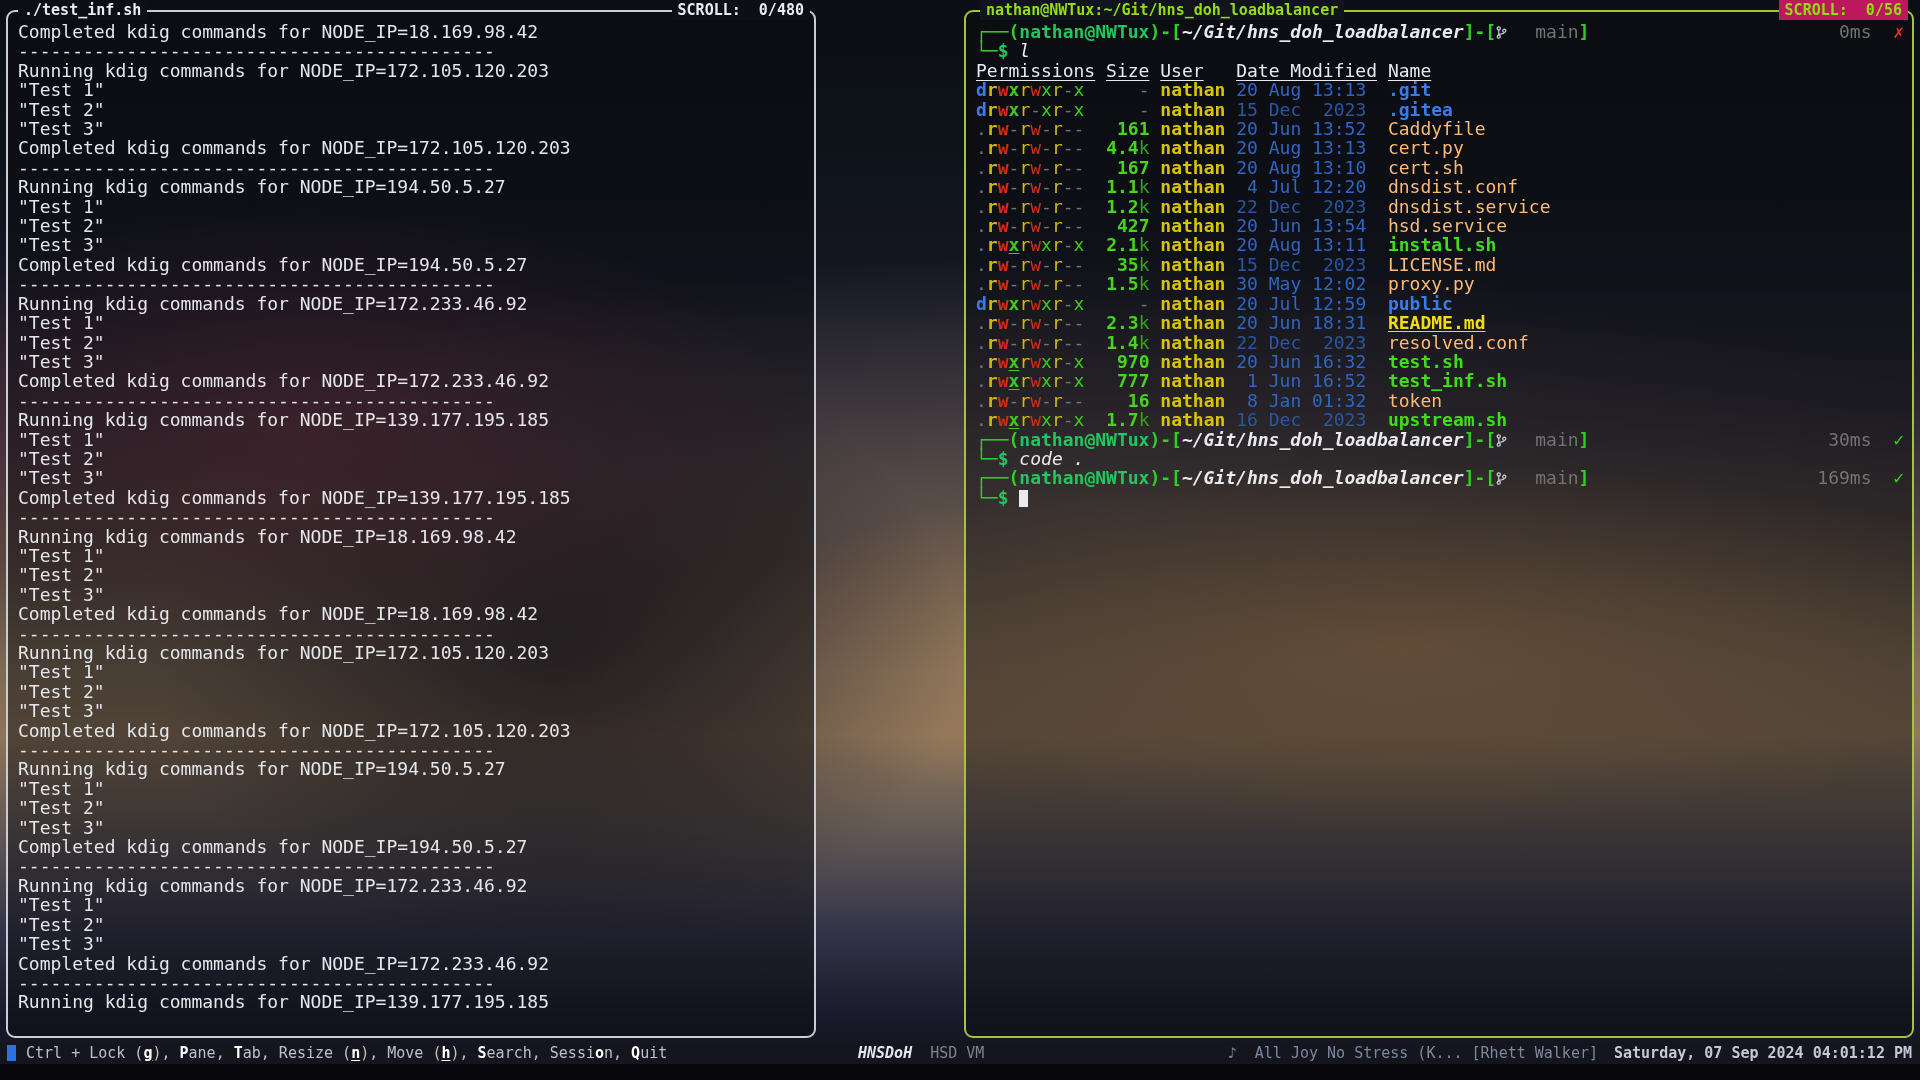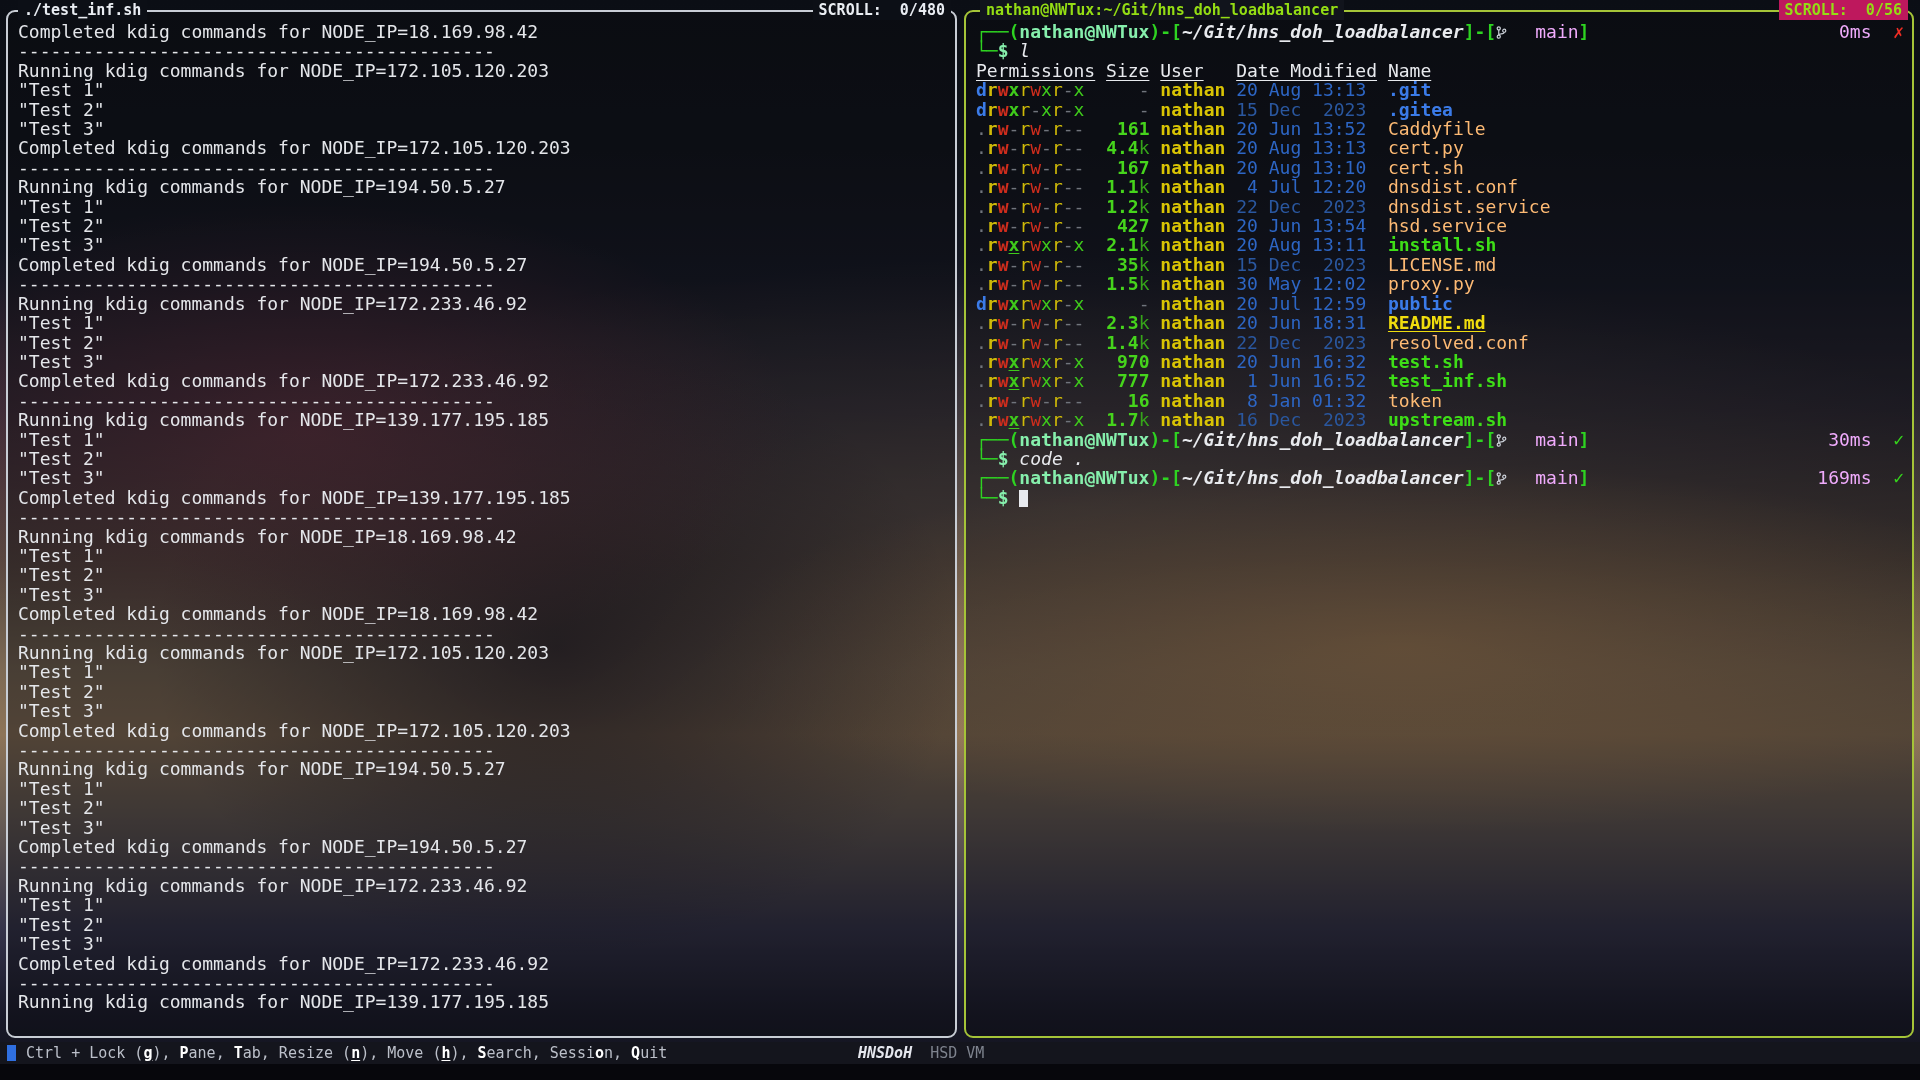--- a/index.html
+++ b/index.html
@@ -13,44 +13,44 @@
       radial-gradient(ellipse 560px 430px at 29% 60%, rgba(20,15,28,.62), rgba(20,15,28,0) 72%),
       radial-gradient(ellipse 950px 250px at 73% 60%, rgba(218,162,98,.52), rgba(218,162,98,0) 74%),
       radial-gradient(ellipse 1250px 330px at 56% 47%, rgba(122,106,96,.42), rgba(122,106,96,0) 76%),
       linear-gradient(180deg,#0b0e15 0%,#0e1219 14%,#151824 26%,#2c2832 38%,
                       #55483f 52%,#7d6a55 62%,#8d7458 68%,#675c55 76%,
                       #35344a 86%,#191a2a 94%,#101019 100%);}
 
   
   .pane{position:absolute;top:10px;height:1028px;box-sizing:border-box;
         border:2px solid;border-radius:9px;background:rgba(10,11,16,.46);z-index:1;}
-  .pane-left{left:6px;width:951px;border-color:#c8cdd5;}
+  .pane-left{left:6px;width:810px;border-color:#c8cdd5;}
   .pane-right{left:964px;width:950px;border-color:#a5c438;}
 
   .pane-cap{position:absolute;top:-12px;font-size:15px;font-weight:bold;
             line-height:20px;white-space:pre;padding:0 6px;}
   .cap-title-left{left:10px;color:#e9edf3;background:#0c0f16;}
   .cap-scroll-left{right:4px;color:#e9edf3;background:#0c0f16;}
   .cap-title-right{left:14px;color:#94dd14;background:#11141c;}
   .cap-scroll-right{right:4px;color:#94dd14;background:#be185d;}
 
   .pane-body{position:absolute;left:10px;right:8px;top:10px;bottom:8px;
              font-size:18px;line-height:19.4px;white-space:pre;overflow:hidden;
              color:#e4e6ea;}
 
   .trow{display:flex;justify-content:space-between;}
   .rspace{color:#c9cdd6;}
 
   
   .b{font-weight:bold;}
   .u{text-decoration:underline;text-underline-offset:2px;}
   .c-pgreen{color:#2ed321;}
-  .c-pblue{color:#86efac;}
+  .c-pblue{color:#22c55e;}
   .c-white{color:#e8eaee;font-style:italic;}
-  .c-gray{color:#f0abfc;padding-left:27px;}
+  .c-gray{color:#737373;padding-left:27px;}
   .c-ok{color:#35d41c;font-weight:bold;}
   .c-err{color:#ef2d24;font-weight:bold;}
 
   
   .c-dblue{color:#3b7be8;}
   .c-yel{color:#cfba08;}
   .c-red{color:#cf2d1d;}
   .c-grn{color:#3fca1b;}
   .c-dim{color:#70747c;}
   .c-sizek{color:#36a41a;}
@@ -116,14 +116,18 @@
               <circle cx="3" cy="12" r="1.7"></circle>
               <circle cx="9" cy="5.5" r="1.7"></circle>
               <path d="M3 4.7 L3 10.3 M9 7.2 C9 9.6 3 8.6 3 10.3"></path>
             </svg></span><span class="c-gray">main</span><span class="c-pgreen b">]</span></span><span class="rspace"><span class="c-gray">169ms  </span><span class="c-ok">✓</span></span></div><div><span class="c-pgreen b">└─</span><span class="c-pblue b">$</span><span class="c-white"> </span><span class="cursor"></span></div></div>
 </div>
 
 <div class="statusbar">
   <span class="sb-accent"></span>
   <span class="sb-keys" id="sb-keys"><span>Ctrl + Lock (</span><span class="hl u">g</span><span>), </span><span class="hl">P</span><span>ane, </span><span class="hl">T</span><span>ab, Resize (</span><span class="hl u">n</span><span>), Move (</span><span class="hl u">h</span><span>), </span><span class="hl">S</span><span>earch, Sessi</span><span class="hl">o</span><span>n, </span><span class="hl">Q</span><span>uit</span></span>
   <span class="sb-windows" id="sb-windows"><span class="win-active">HNSDoH</span><span class="win-other">HSD VM</span></span>
+  <span class="sb-right">
+    <span class="sb-music"><span>♪</span><span id="sb-music-text">  All Joy No Stress (K... [Rhett Walker]</span></span>
+    <span class="sb-date">Saturday, 07 Sep 2024 04:01:12 PM</span>
+  </span>
 </div>
 <div class="below-bar"></div>
 
 </body></html>

